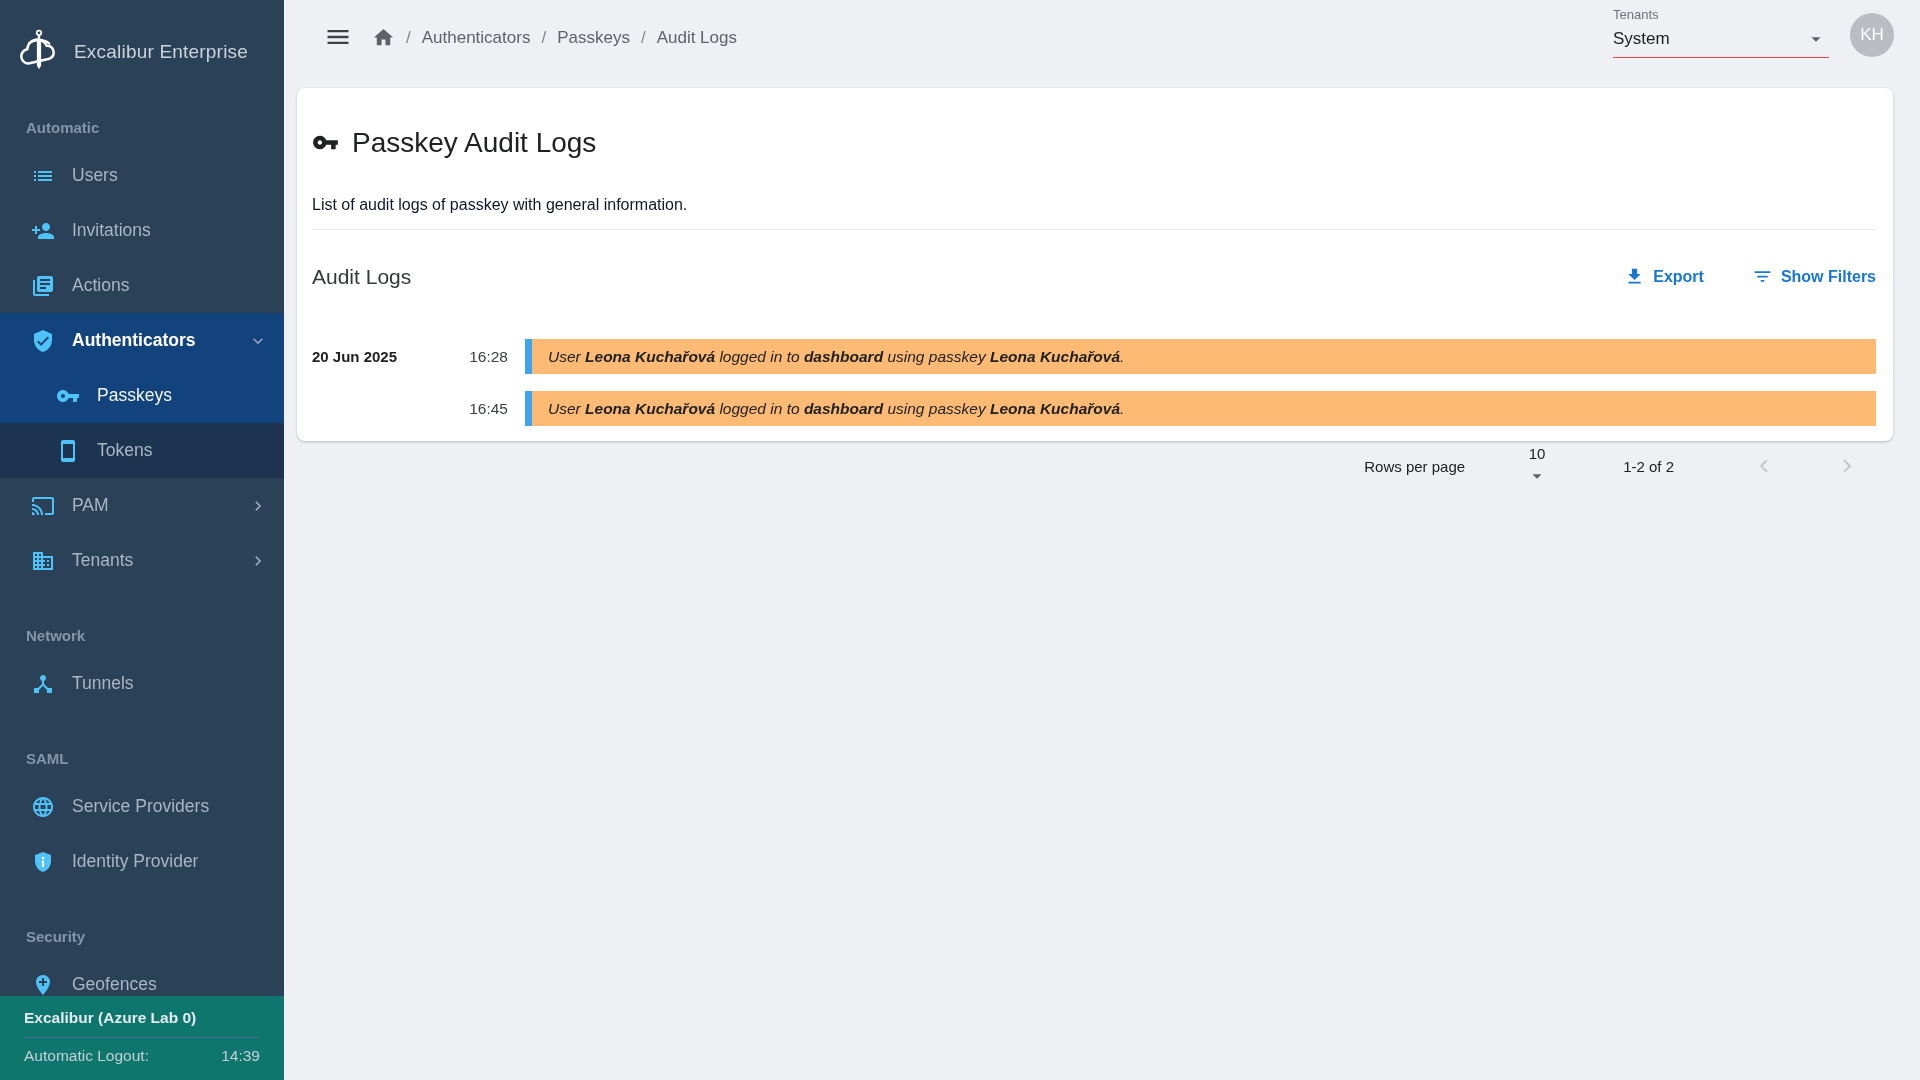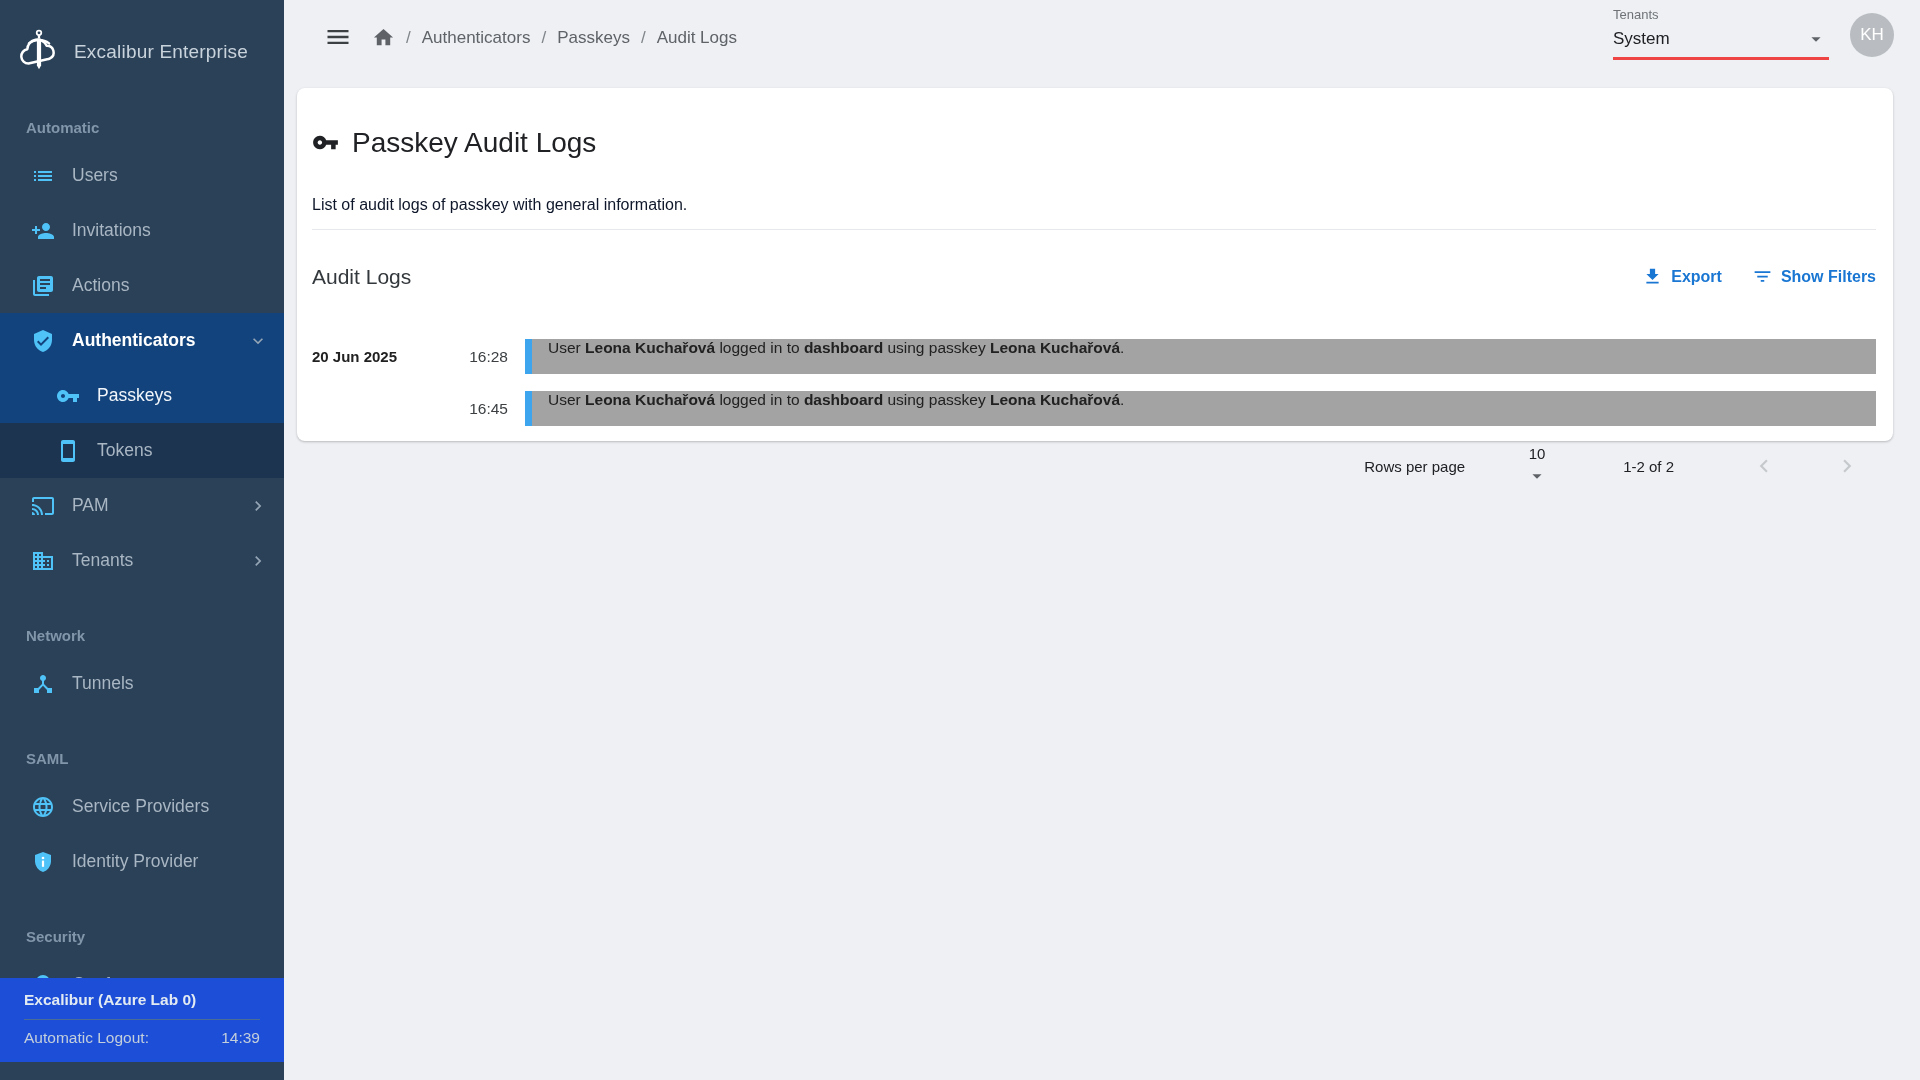--- a/index.html
+++ b/index.html
@@ -27,39 +27,39 @@
   .nav-item { height:55px; display:flex; align-items:center; cursor:pointer; font-size:17.5px; color:#a9b6c3; }
   .nav-item .nav-icon { width:24px; height:24px; margin-left:31px; color:#4fc3f7; flex:0 0 auto; }
   .nav-item.sub .nav-icon { margin-left:56px; }
   .nav-item .nav-label { margin-left:17px; }
   .nav-item .nav-chevron { margin-left:auto; margin-right:16px; width:20px; height:20px; color:#94a5b6; }
   .nav-item.active-parent { background:#12437c; color:#ffffff; font-weight:700; }
   .nav-item.active { background:#12437c; color:#f2f6fa; }
   .nav-item.group { background:#1c3450; }
 
   .sidebar-footer {
-    position:absolute; left:0; right:0; bottom:18px;
-    background:#1d4ed8; padding:13px 24px 15px;margin-top:21px;
+    position:absolute; left:0; right:0; bottom:0;
+    background:#0f766e; padding:13px 24px 15px;margin-top:21px;
   }
   .footer-org { font-size:15.5px; font-weight:700; color:#e3ebf2; }
   .footer-divider { border:none; border-top:1px solid #4a6d96; margin:10px 0 9px; }
   .footer-logout { display:flex; justify-content:space-between; font-size:15.5px; color:#c3cfdb; }
 
   
   .main { flex:1; position:relative; }
 
   .hamburger { position:absolute; left:40px; top:23px; width:28px; height:28px; color:#3c4043; cursor:pointer; background:none; border:none; padding:0; }
   .breadcrumb { position:absolute; left:88px; top:26px; display:flex; align-items:center; gap:11px; font-size:17px; color:#5f6368; }
   .breadcrumb .home-ic { width:23px; height:23px; color:#5f6368; cursor:pointer; }
   .breadcrumb .sep { color:#80868b; }
   .breadcrumb .crumb { cursor:pointer; }
 
   .tenant { position:absolute; left:1329px; top:7px; width:216px; }
   .tenant-label { font-size:13px; color:#6f7377; }
-  .tenant-value-row { display:flex; align-items:center; justify-content:space-between; padding:6px 2px 7px 0; border-bottom:3px solid #ef4444; cursor:pointer; }
+  .tenant-value-row { display:flex; align-items:center; justify-content:space-between; padding:6px 2px 7px 0; border-bottom:1px solid #ef4444; cursor:pointer; }
   .tenant-value { font-size:17px; color:#202124; }
   .tenant-arrow { width:22px; height:22px; color:#5f6368; }
 
   .avatar {
     position:absolute; left:1566px; top:13px; width:44px; height:44px; border-radius:50%;
     background:#b9bdc1; color:#ffffff; font-size:17px; font-weight:500;
     display:flex; align-items:center; justify-content:center; cursor:pointer;
   }
 
   .card {
@@ -69,32 +69,32 @@
     padding:0 17px 0 15px;
   }
   .card-title-row { display:flex; align-items:center; gap:13px; padding-top:20px; }
   .card-title-row .key-ic { width:27px; height:27px; color:#202124; }
   .card-title { font-size:28px; color:#202124; font-weight:400; }
   .card-subtitle { margin-top:18px; font-size:16px; color:#0f172a; }
   .card-divider { border:none; border-top:1px solid #e6e8eb; margin:15px 0 0; }
 
   .section-row { display:flex; align-items:center; margin-top:18px; }
   .section-heading { font-size:21px; color:#33383c; font-weight:400; }
-  .actions { margin-left:auto; display:flex; gap:30px;align-items:center; }
+  .actions { margin-left:auto; display:flex; gap:48px;align-items:center; }
   .action-btn { display:flex; align-items:center; gap:8px; color:#1976d2; font-size:16px; font-weight:700; cursor:pointer; background:none; border:none; padding:0; font-family:inherit; }
   .action-btn svg { width:21px; height:21px; }
 
   .log-rows { margin-top:33px; }
   .log-row { display:flex; margin-bottom:17px; }
   .log-date { width:130px; font-size:15px; font-weight:700; color:#212121; padding-top:9px; }
   .log-time { width:66px; text-align:right; font-size:15.5px; color:#3c4043; padding-top:9px; margin-right:17px; }
   .log-msg {
-    flex:1; background:#a3a3a3; border-left:7px solid #3da4ee;
-    padding:0 16px; min-height:35px; display:flex; 
-    font-size:15.5px; color:#212121;
+    flex:1; background:#fdba74; border-left:7px solid #3da4ee;
+    padding:0 16px; min-height:35px; display:flex; align-items:center;
+    font-size:15.5px; color:#212121;font-style:italic;
   }
   .log-msg b { font-weight:700; }
 
   .pagination { display:flex; align-items:center; justify-content:flex-end; margin-top:19px; margin-right:10px; font-size:15px; color:#202124;gap:45px; }
   .rpp-label { margin-right:16px; }
   .rpp-value { display:flex; align-items:center; gap:3px; margin-right:30px; cursor:pointer;flex-direction:column; }
   .rpp-value svg { width:22px; height:22px; color:#5f6368; }
   .page-range { margin-right:26px; }
   .page-btn { width:38px; height:38px; display:flex; align-items:center; justify-content:center; color:#c6c9cc; background:none; border:none; padding:0; cursor:default; }
   .page-btn svg { width:26px; height:26px; }

